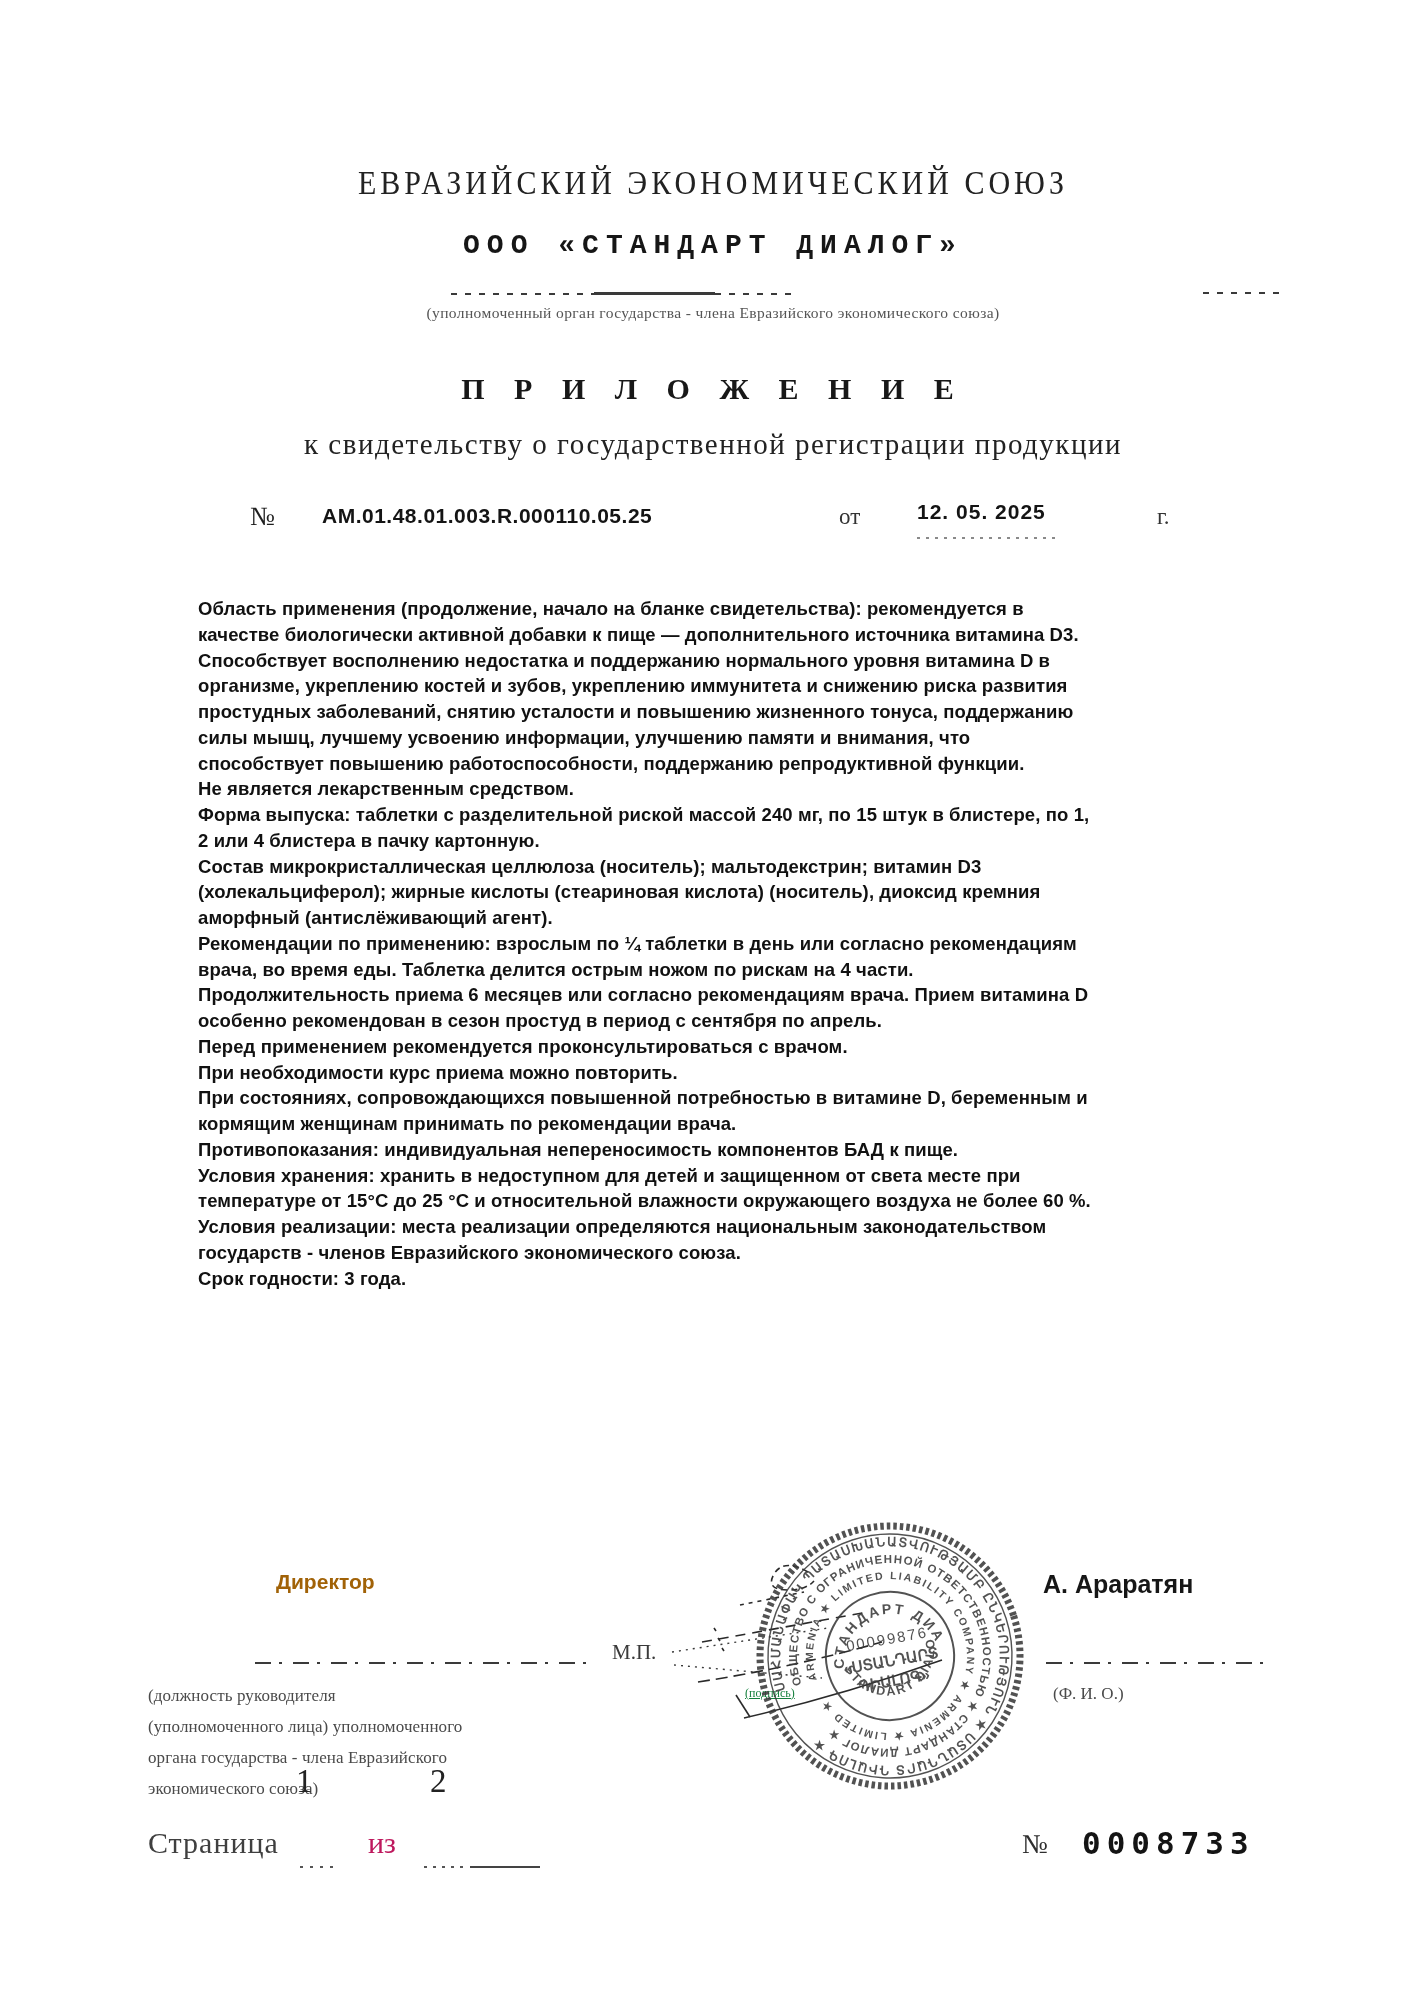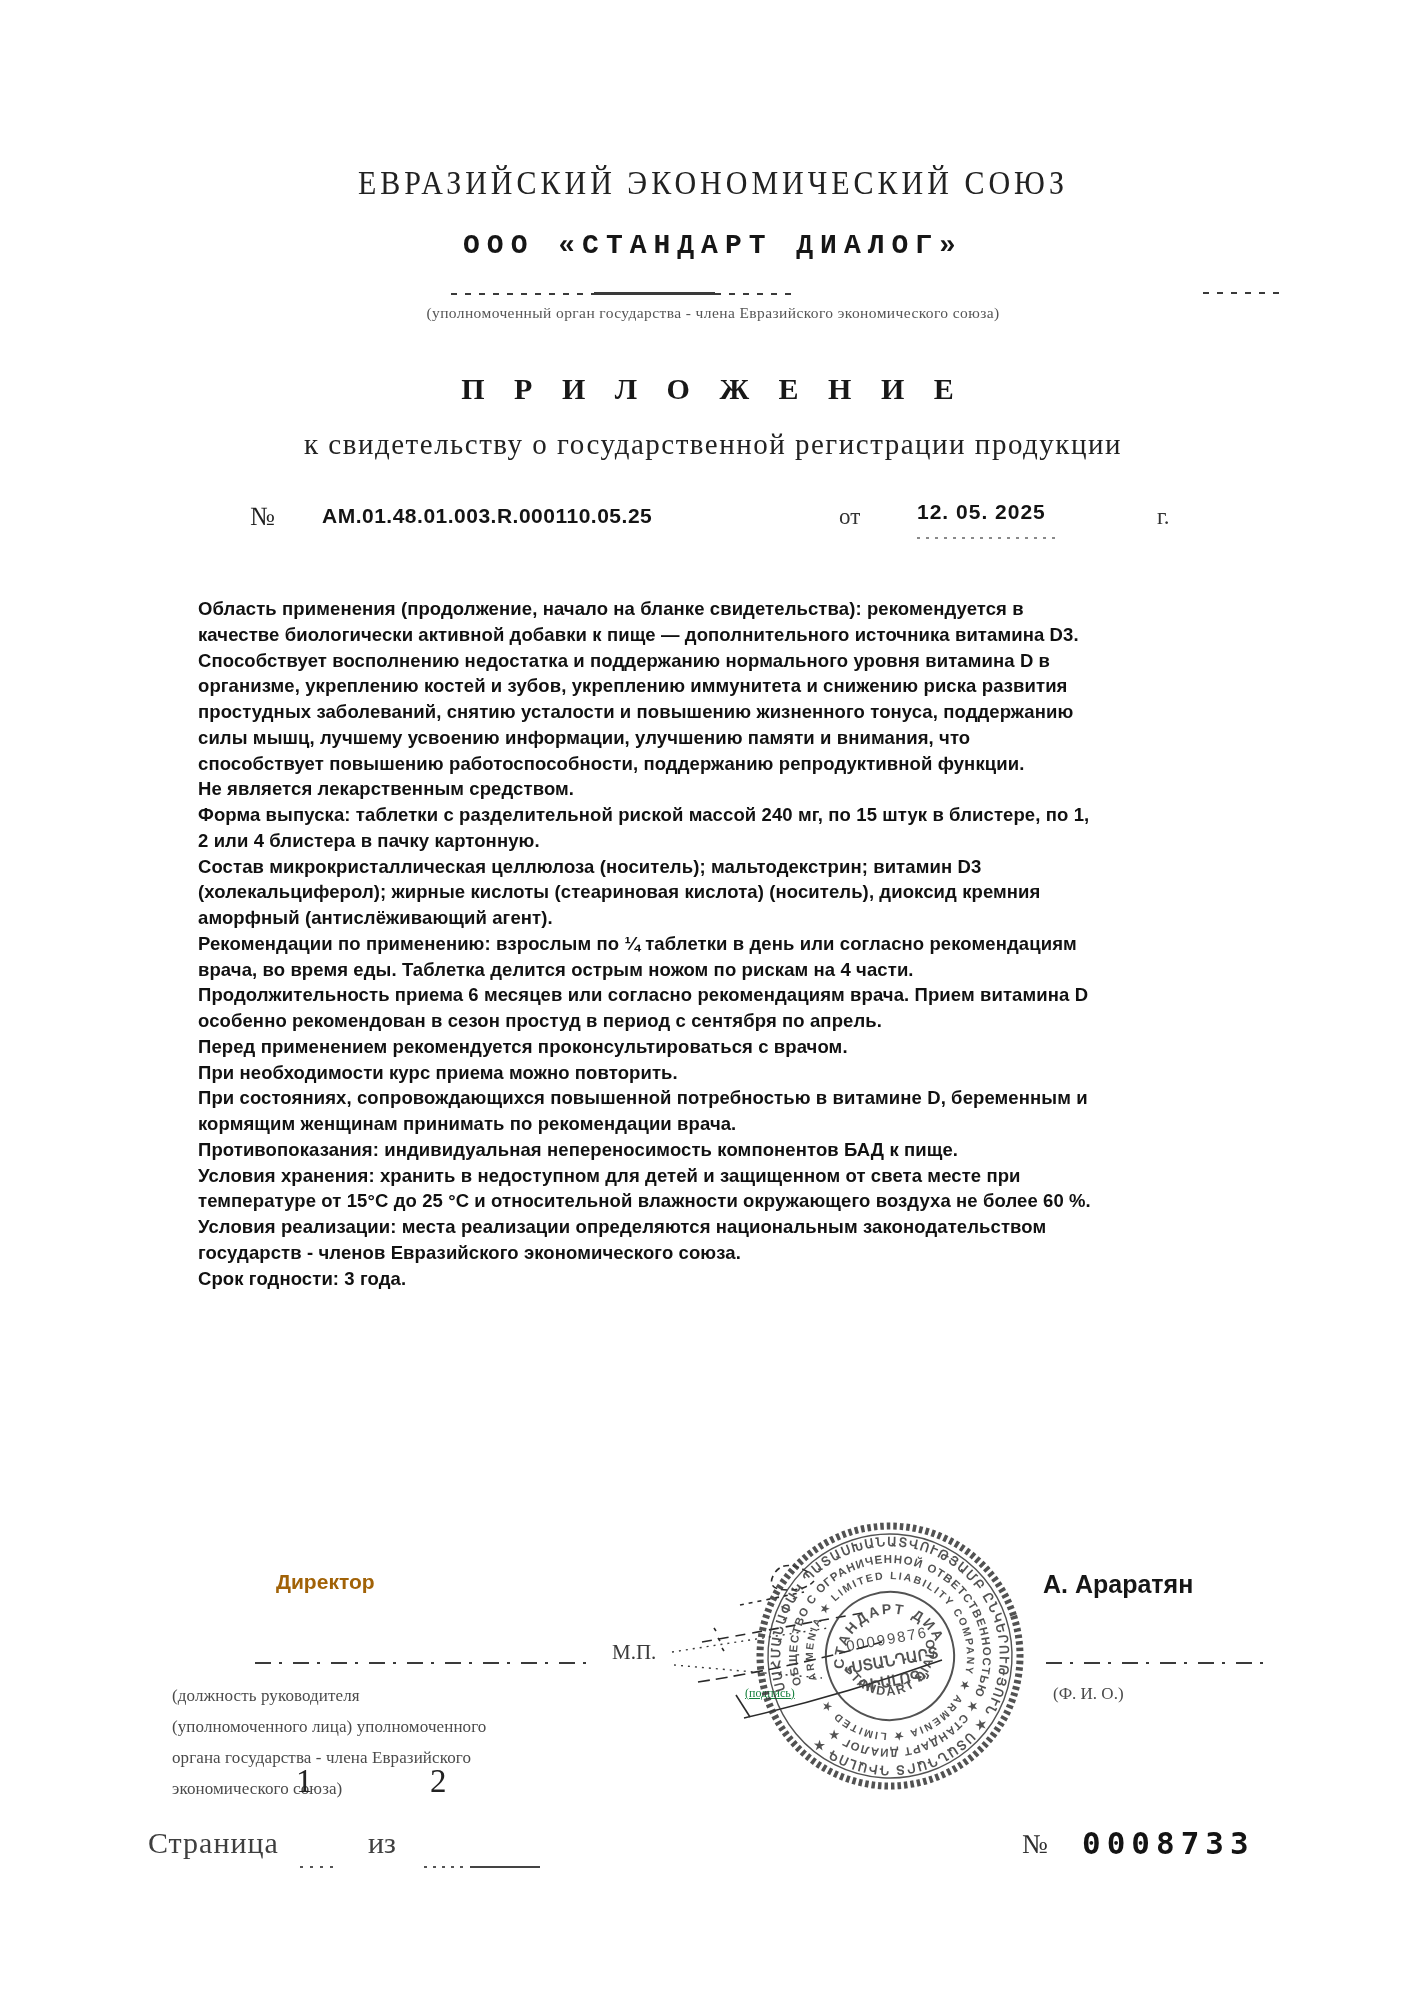--- a/index.html
+++ b/index.html
@@ -29,26 +29,26 @@
   
   .bodytext{top:596px;left:198px;width:952px;font-family:"Liberation Sans",sans-serif;
             font-weight:bold;font-size:18.5px;line-height:25.75px;color:#111;}
   .body-line{white-space:nowrap;letter-spacing:0.1px;}
   
   .director{top:1570px;left:276px;font-family:"Liberation Sans",sans-serif;font-weight:bold;font-size:21px;color:#a16207;}
   .fio-name{top:1570px;left:1043px;font-family:"Liberation Sans",sans-serif;font-weight:bold;font-size:25px;color:#161616;}
   .mp{top:1640px;left:612px;font-size:21px;color:#3a3a3a;}
   .sig-caption{top:1686px;left:745px;font-size:12px;color:#15803d;text-decoration:underline;}
   .fio-caption{top:1684px;left:1053px;font-size:17px;color:#4a4a4a;}
-  .pos-caption{top:1680px;left:148px;font-size:17px;line-height:31px;color:#4a4a4a;margin-left:24px;}
+  .pos-caption{top:1680px;left:148px;font-size:17px;line-height:31px;color:#4a4a4a;}
   
   .pagenum1{top:1763px;left:296px;font-size:33px;color:#222;}
   .pagenum2{top:1763px;left:430px;font-size:33px;color:#222;}
   .pageword{top:1826px;left:148px;font-size:30px;color:#3f3f3f;letter-spacing:1px;}
-  .ofword{top:1826px;left:368px;font-size:30px;color:#404040;}
+  .ofword{top:1826px;left:368px;font-size:30px;color:#be185d;}
   .docno-sign{top:1829px;left:1022px;font-size:27px;color:#2e2e2e;}
   .docno{top:1825px;left:1082px;font-family:"DejaVu Sans Mono","Liberation Mono",monospace;
          font-weight:600;font-size:31px;letter-spacing:6px;color:#141414;}
   .blank-dots{top:1866px;left:300px;width:34px;height:2px;background:repeating-linear-gradient(90deg,#555 0 3px,transparent 3px 10px);}
   .blank-dots2{top:1866px;left:424px;width:44px;height:2px;background:repeating-linear-gradient(90deg,#555 0 3px,transparent 3px 9px);}
   .blank-line{top:1866px;left:470px;width:70px;height:2px;background:#444;}
   svg text{font-family:"Liberation Sans",sans-serif;}
 </style>
 </head>
 <body>

